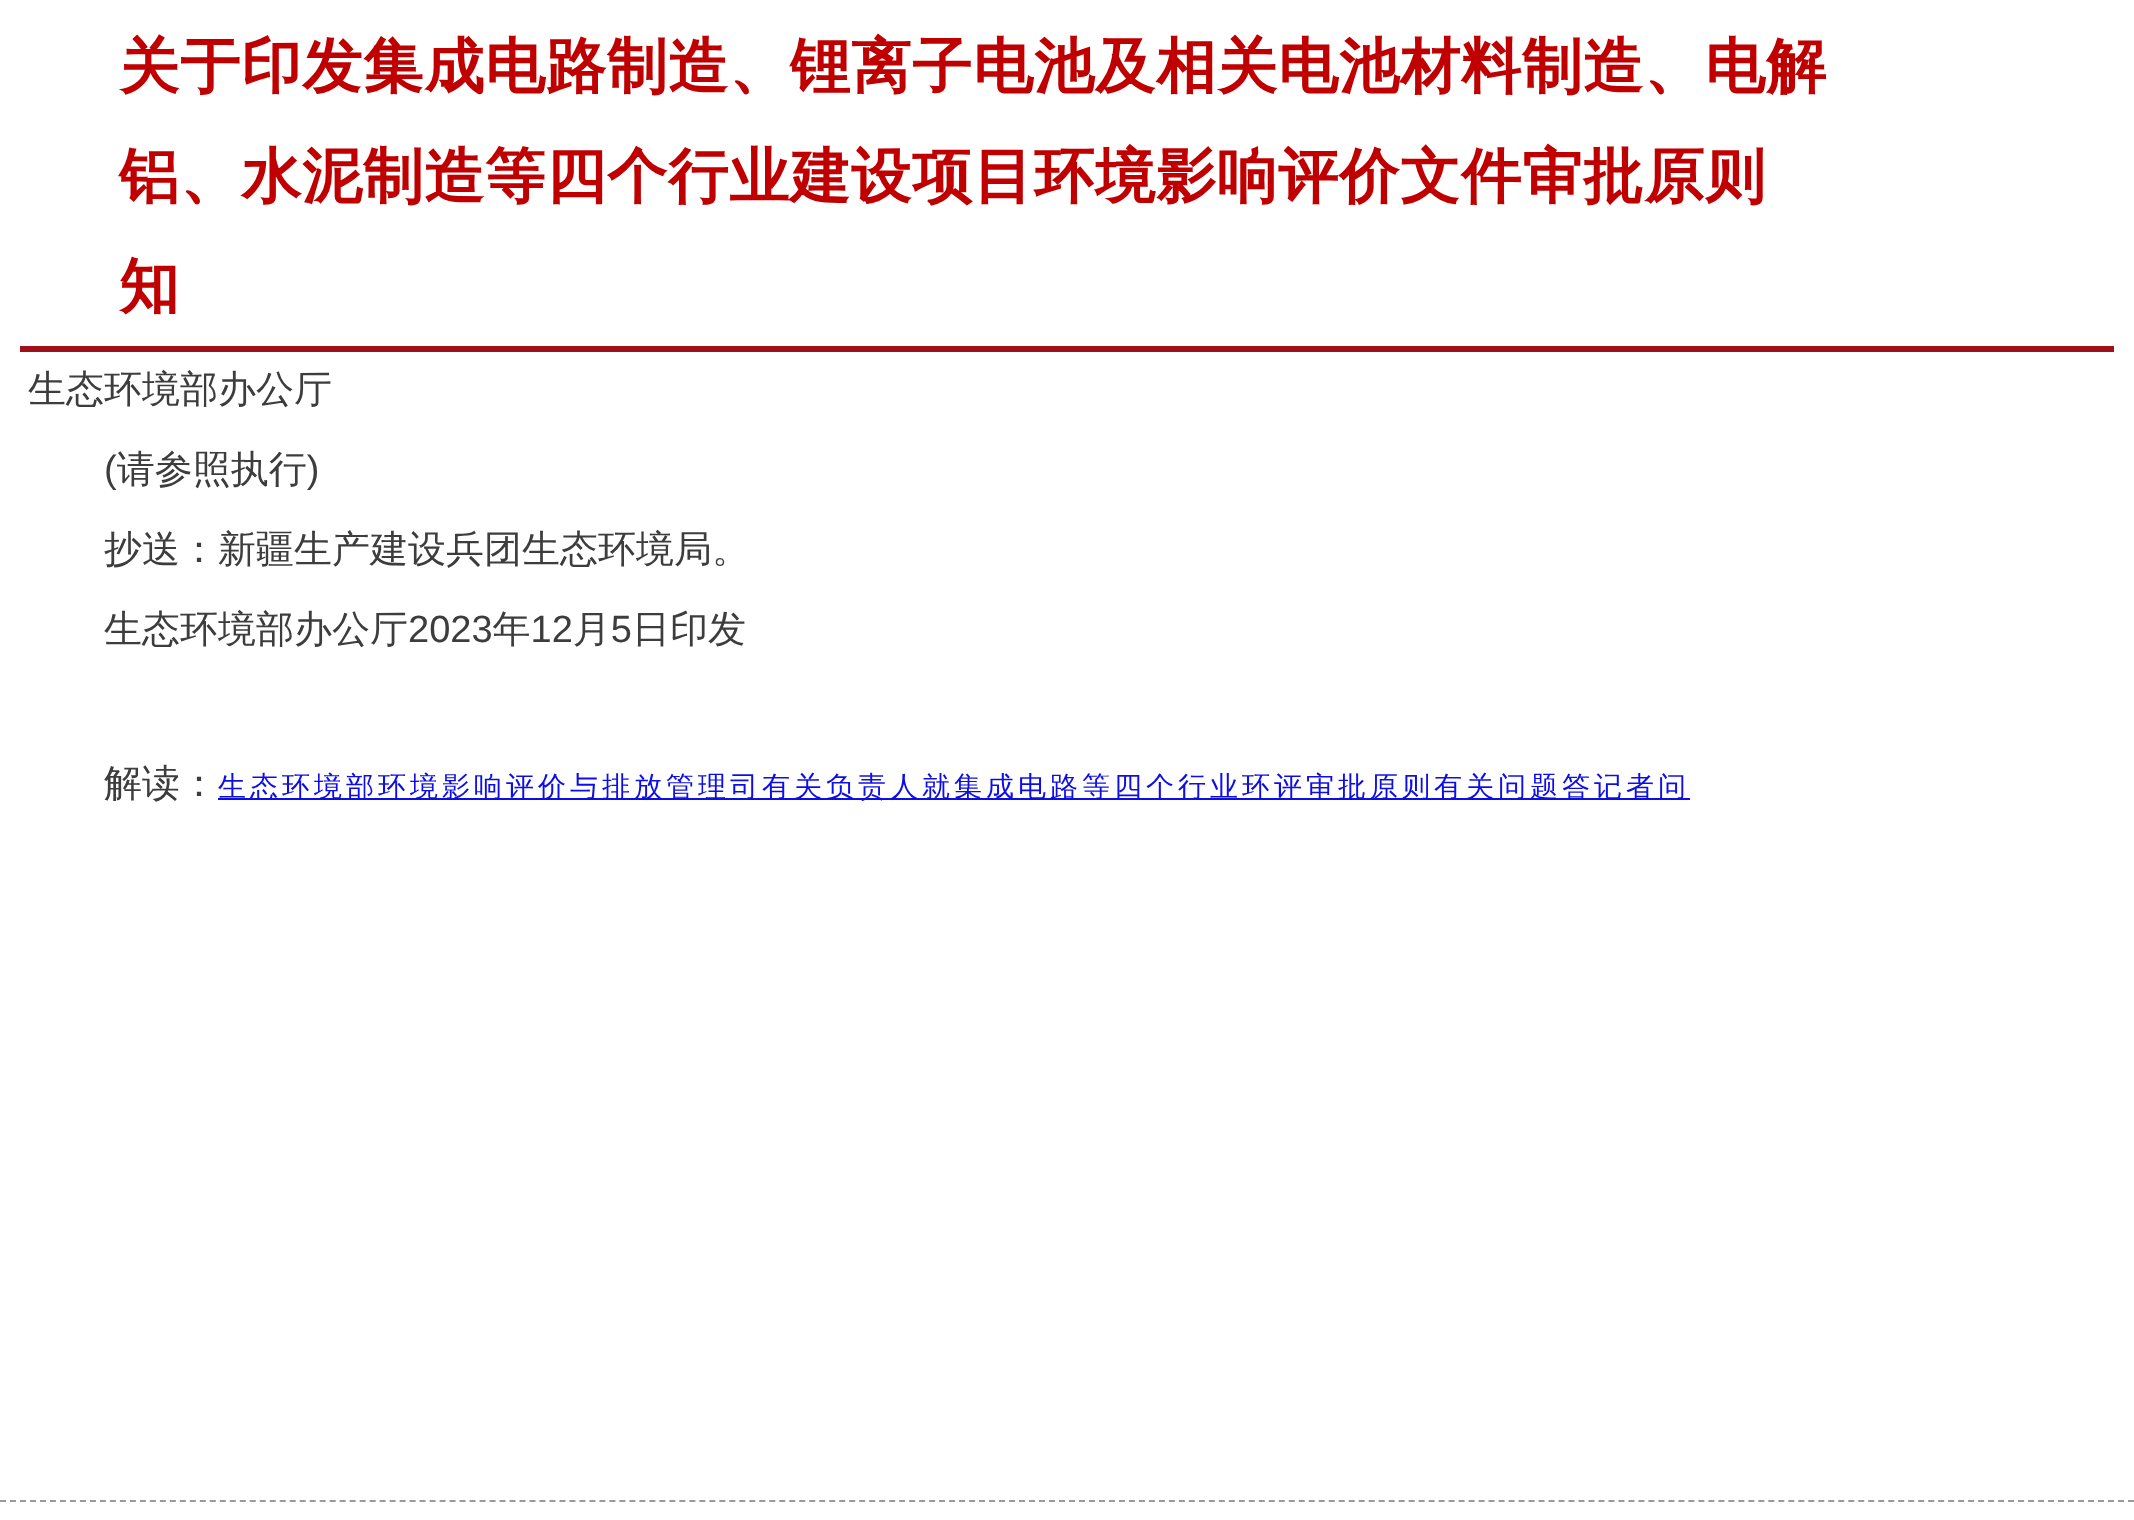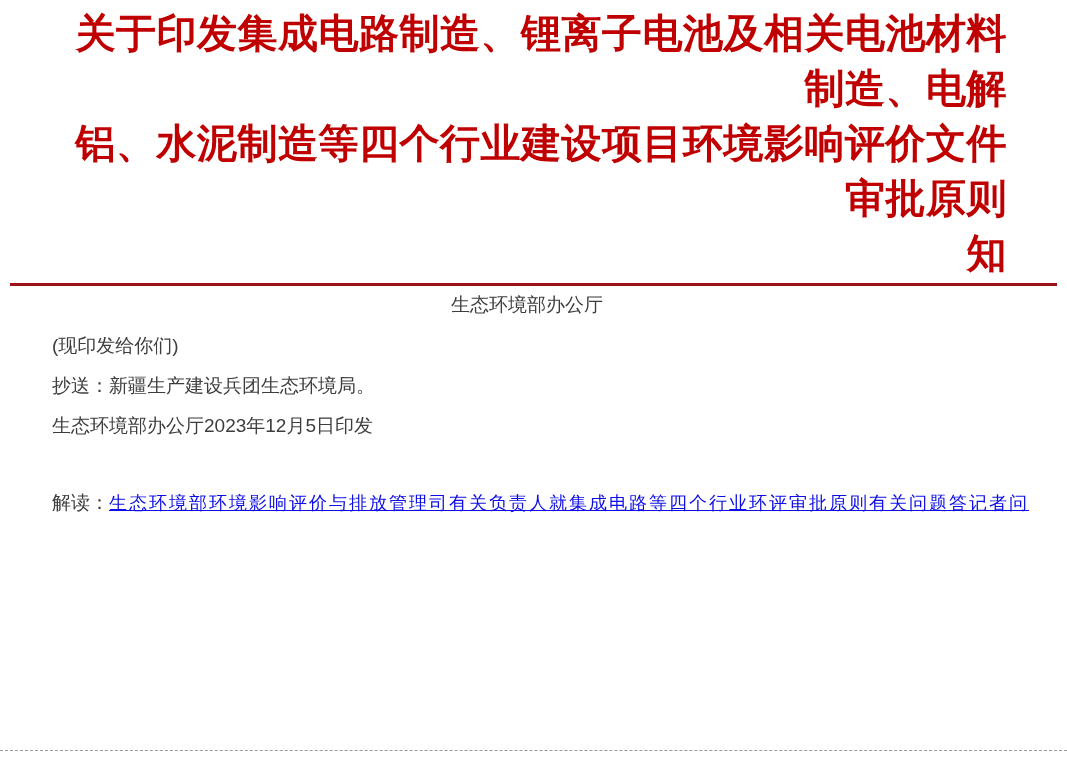--- a/index.html
+++ b/index.html
@@ -11,23 +11,23 @@
     width: 1067px;
     height: 760px;
     position: relative;
     overflow: hidden;
     font-family: "Liberation Sans", "DejaVu Sans", sans-serif;
     color: var(--body_text, #3d3d3d);
   }
   .doc-title {
     margin: 6px 0 0 0;
     padding: 0 60px;
-    text-align: right;
+    text-align: left;
     color: var(--title_red, #c00000);
-    font-size: 40px;
+    font-size: 30px;
     font-weight: bold;
     line-height: 55px;
     letter-spacing: 0.5px;
   }
   .doc-title span { display: block; }
   .title-divider {
     margin: 2px 10px 0 10px;
     border: none;
     border-top: 3px solid var(--divider_red, #9e1118);
     height: 0;
@@ -39,29 +39,29 @@
     text-align: justify;
   }
   .salutation { margin: 30px 0 0 0; }
   .para { margin: 7px 0 0 0; text-indent: 2em; }
   .body-link {
     color: var(--link_blue, #0d0de8);
     text-decoration: none;
     cursor: pointer;
   }
   .sig { margin: 0; }
-  .sig p { margin: 0; text-align: center; text-indent: 0; font-family: Liberation Mono, monospace; }
+  .sig p { margin: 0; text-align: left; text-indent: 0; }
   .sig-org  { padding-right: 14px; }
   .sig-date { padding-right: 21px; }
   .notes p { margin: 0; text-indent: 2em; }
   .interp { margin: 37px 0 0 0; text-indent: 2em; white-space: nowrap; }
   .interp-label { color: var(--body_text, #3d3d3d); }
   .interp-link {
     color: var(--link_blue, #0d0de8);
-    font-size: 18px;
+    font-size: 14px;
     letter-spacing: 2px;
     text-decoration: underline;
     cursor: pointer;
   }
   .bottom-divider {
     position: absolute;
     left: 0;
     right: 0;
     top: 750px;
     border-top: 1px dashed var(--dotted_gray, #9a9a9a);
@@ -82,21 +82,21 @@
 
   <div class="content">
 
 
 
     <div class="sig">
       <p class="sig-org">生态环境部办公厅</p>
     </div>
 
     <div class="notes">
-      <p>(现印发给你们)</p>
+      <p>(请参照执行)</p>
       <p>抄送：新疆生产建设兵团生态环境局。</p>
       <p>生态环境部办公厅2023年12月5日印发</p>
     </div>
 
     <p class="interp"><span class="interp-label">解读：</span><a href="#" class="interp-link">生态环境部环境影响评价与排放管理司有关负责人就集成电路等四个行业环评审批原则有关问题答记者问</a></p>
 
   </div>
 
   <div class="bottom-divider"></div>
 

